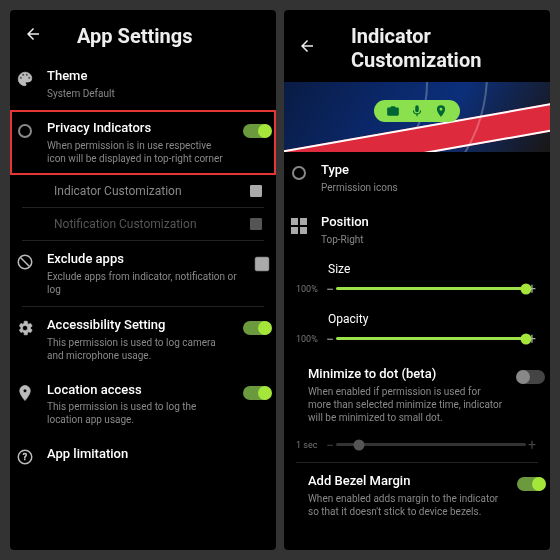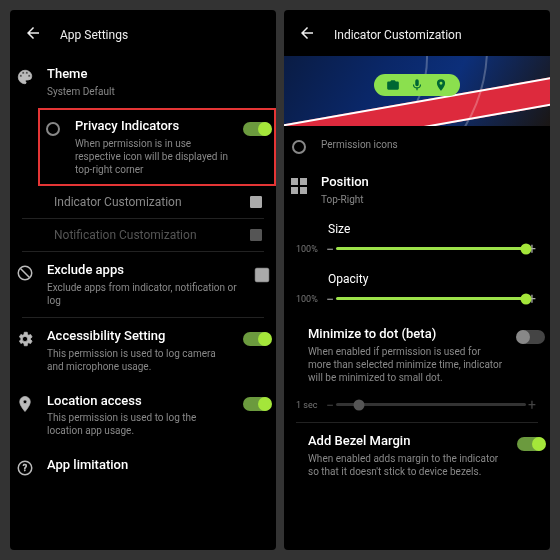--- a/index.html
+++ b/index.html
@@ -22,22 +22,23 @@
     flex-direction: column;
     color: #eee;
   }
   .appbar {
     display: flex;
     align-items: center;
     gap: 18px;
     padding: 14px 14px 10px 14px;
   }
   .appbar .title {
-    font-size: 12px;
-    font-weight: 400;
+    font-size: 20px;
+    font-weight: 700;
+    margin-left: 17px;
   }
   .back-arrow svg { width: 18px; height: 18px; fill: #eee; }
   .content { flex: 1; display: flex; flex-direction: column; }
   .row {
     display: flex;
     align-items: flex-start;
     padding: 10px 5px;
     gap: 12px;
     position: relative;
   }
@@ -48,21 +49,21 @@
   .row .sub { font-size: 10px; color: #888; line-height: 1.3; margin-top: 2px; }
   .row .trail { display:flex; align-items:center; padding-top:4px; }
   .row .trail svg { width: 18px; height: 18px; fill:#aaa; stroke:#aaa; }
   .toggle { width: 28px; height: 14px; border-radius: 8px; position: relative; }
   .toggle::after { content:""; position:absolute; width:14px; height:14px; border-radius:50%; top:0; }
   .toggle.on { background:#6b9a3e; }
   .toggle.on::after { background:#a4e63a; right:-1px; }
   .toggle.off { background:#444; }
   .toggle.off::after { background:#888; left:-1px; }
   .divider { height: 1px; background:#222; margin: 0 12px; }
-  .highlight { outline: 2px solid #e53535; outline-offset: -2px; margin-left: 28px; }
+  .highlight { outline: 2px solid #e53535; outline-offset: -2px; }
   .nav-sub {
     padding: 8px 12px 8px 44px;
     display:flex;
     justify-content:space-between;
     align-items:center;
     font-size: 12px;
     color: #888;
   }
   
   .banner {
@@ -274,20 +275,21 @@
     </div>
   </div>
 
   <div class="content">
 
     <div class="row">
       <span class="ic">
           <span class="radio"></span>
         </span>
       <span class="txt">
+        <div class="label">Type</div>
         <div class="sub">Permission icons</div>
       </span>
     </div>
 
     <div class="row">
       <span class="ic">
           <span class="grid4">
             <span></span>
             <span></span>
             <span></span>

